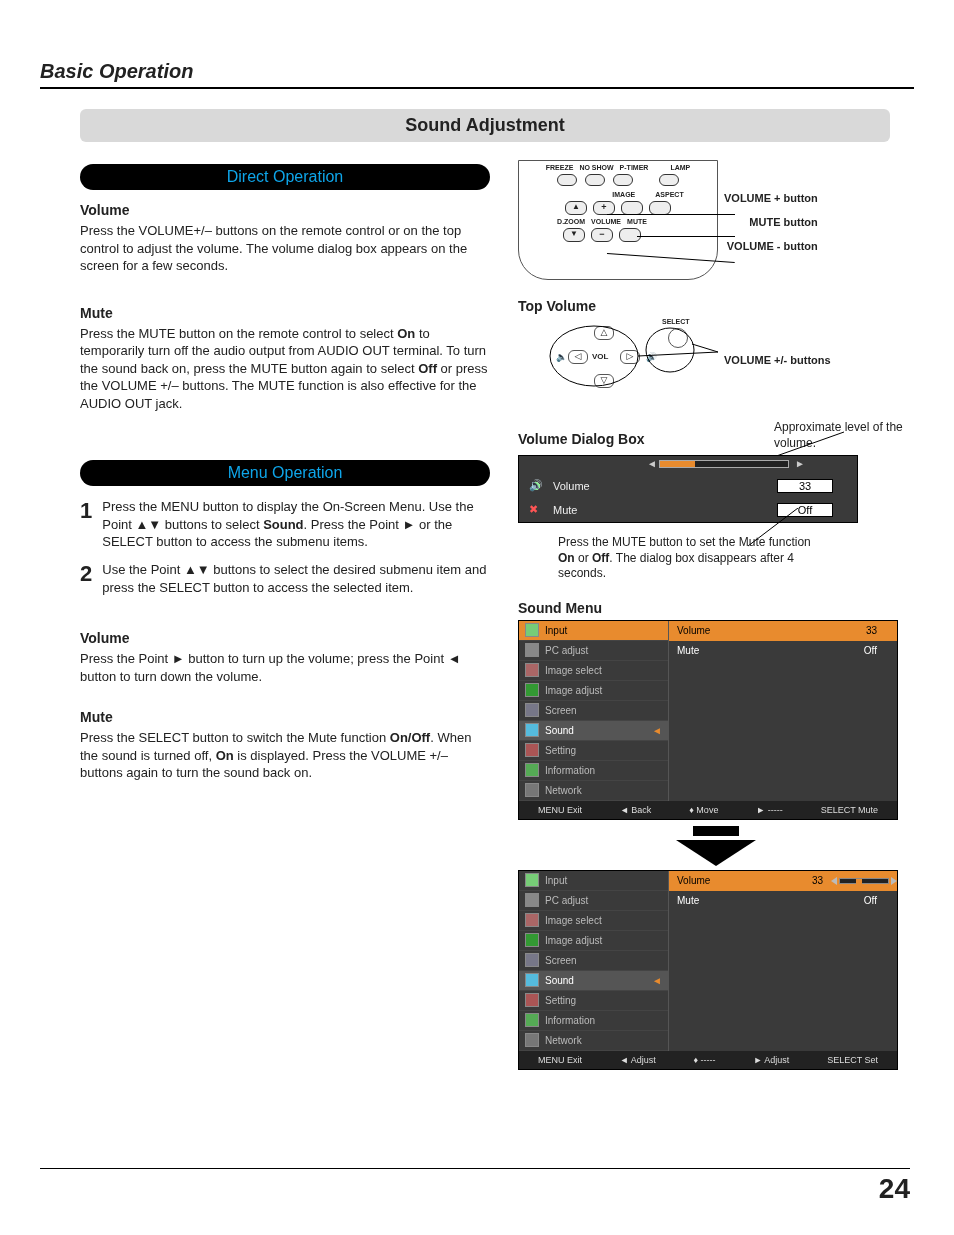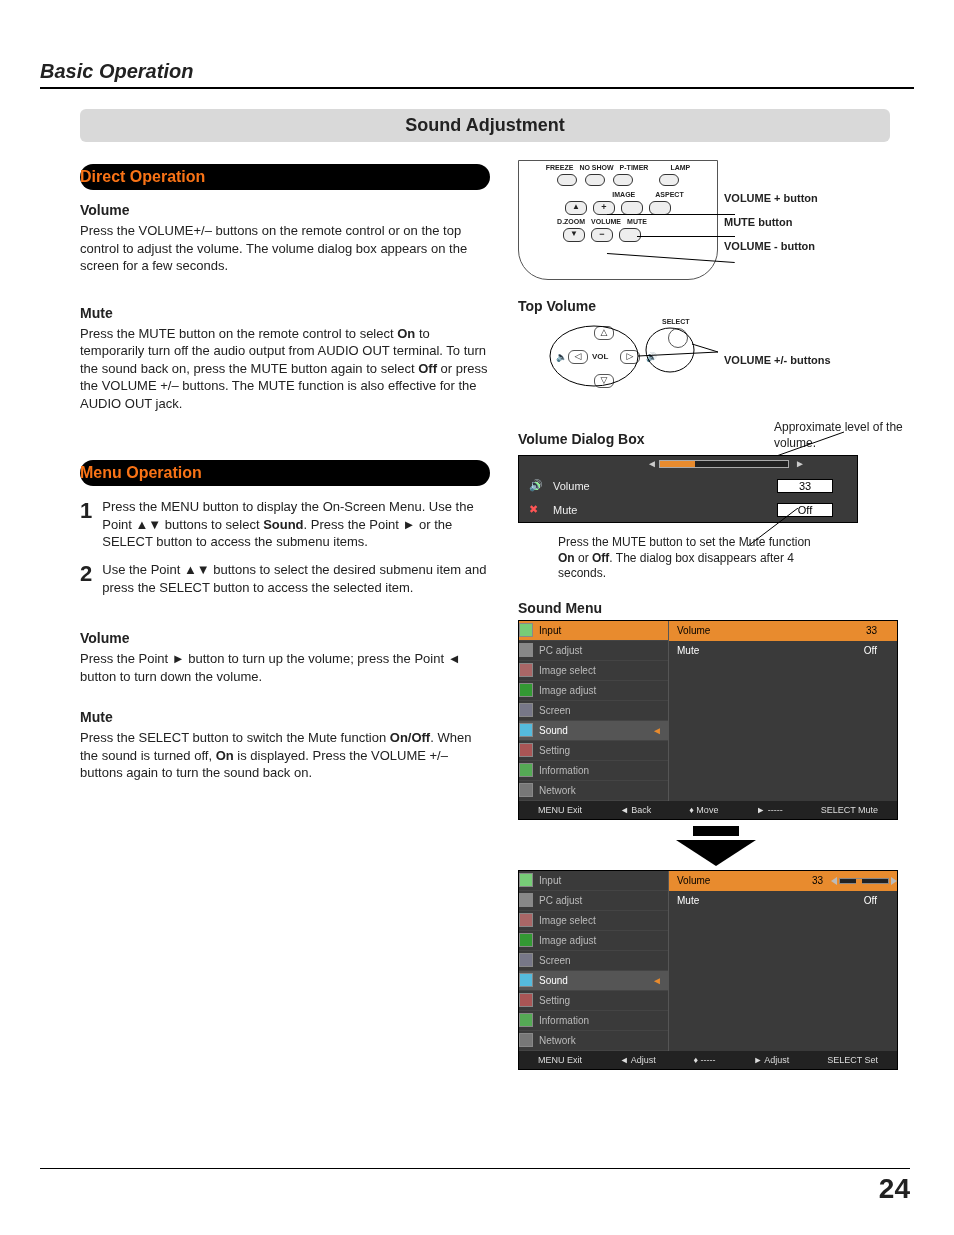--- a/index.html
+++ b/index.html
@@ -25,23 +25,24 @@
     border-radius: 6px;
     text-align: center;
     font-size: 18px;
     font-weight: bold;
     padding: 6px 0;
     margin: 12px 0 14px 40px;
     width: 810px;
   }
   .black-pill {
     background: #000;
-    color: #f97316;
-    font-weight: bold;
+    color: #0ea5e9;
+    font-weight: normal;
     font-size: 16px;
+    text-align: center;
     border-radius: 14px;
     padding: 4px 0;
     width: 410px;
     margin: 8px 0 12px 0;
   }
   .cols { display: flex; gap: 28px; }
   .left { width: 410px; margin-left: 40px; }
   .right { width: 400px; }
   .sub-h { font-weight: bold; font-size: 14px; margin: 6px 0 4px 0; }
   p, .body-text { font-size: 13px; line-height: 1.35; }
@@ -65,21 +66,21 @@
     width: 200px;
     height: 120px;
     position: relative;
     background: #fff;
     margin-top: 4px;
   }
   .remote-row { display: flex; justify-content: center; gap: 6px; font-size: 7px; font-weight: bold; padding-top: 3px;}
   .btn-pill { border: 1px solid #333; border-radius: 6px; width: 20px; height: 12px; background: #eee; }
   .btn-med  { border: 1px solid #333; border-radius: 6px; width: 22px; height: 14px; background: #eee; }
   .small-label { font-size: 7px; font-weight: bold; text-align: center;}
-  .callout { font-size: 11px; font-weight: bold; }
+  .callout { font-size: 11px; font-weight: bold; text-align: right; }
   .callout-line { position: absolute; height: 1px; background: #000; }
   
   .top-control {
     width: 200px; height: 80px; position: relative; margin-top: 4px;
   }
   .dpad-btn { border: 1px solid #555; border-radius: 6px; width: 20px; height: 14px; position: absolute; text-align: center; font-size: 9px;}
   .sel-btn  { border: 1px solid #555; border-radius: 50%; width: 20px; height: 20px; position: absolute; }
   
   .vol-dialog {
     width: 340px; background: #3a3a3a; border: 1px solid #000; padding: 0; margin-top: 4px;
@@ -88,21 +89,21 @@
   .vol-bar { position: absolute; left: 140px; top: 4px; width: 130px; height: 8px; border: 1px solid #aaa; background: #222;}
   .vol-bar-fill { width: 35px; height: 100%; background: #e88b2e;}
   .vol-row { display: flex; align-items: center; height: 24px; color: #eee; font-size: 11px; padding-left: 10px; gap: 10px;}
   .vol-icon { width: 14px; height: 14px; border-radius: 50%; display:inline-block;}
   .vol-val-box { background: #fff; color: #000; width: 56px; text-align: center; font-size: 11px; margin-left: auto; margin-right: 24px; border: 1px solid #000;}
   
   .menu-box { width: 380px; background: #3a3a3a; border: 1px solid #000; font-size: 10px; color: #bbb; margin-bottom: 6px;}
   .menu-flex { display: flex; }
   .menu-left { width: 150px; border-right: 1px solid #555;}
   .menu-right { flex: 1; }
-  .menu-item { display: flex; align-items: center; height: 20px; gap: 6px; border-bottom: 1px solid #444;}
+  .menu-item { display: flex; align-items: center; height: 20px; padding-left: 6px; gap: 6px; border-bottom: 1px solid #444;}
   .menu-item.sel { background: #e88b2e; color: #000; }
   .menu-icon { width: 14px; height: 14px; background: #666; border: 1px solid #888; flex-shrink: 0;}
   .menu-data-row { display: flex; align-items: center; height: 20px; padding-left: 8px; }
   .menu-data-row.sel { background: #e88b2e; color: #000;}
   .menu-footer { background: #222; height: 18px; display: flex; align-items: center; justify-content: space-around; font-size: 9px; color: #ddd;}
   .big-arrow {
     width: 0; height: 0; border-left: 40px solid transparent; border-right: 40px solid transparent;
     border-top: 26px solid #000; margin: 4px auto;
   }
   .big-arrow-stem { width: 46px; height: 10px; background: #000; margin: 0 auto;}

